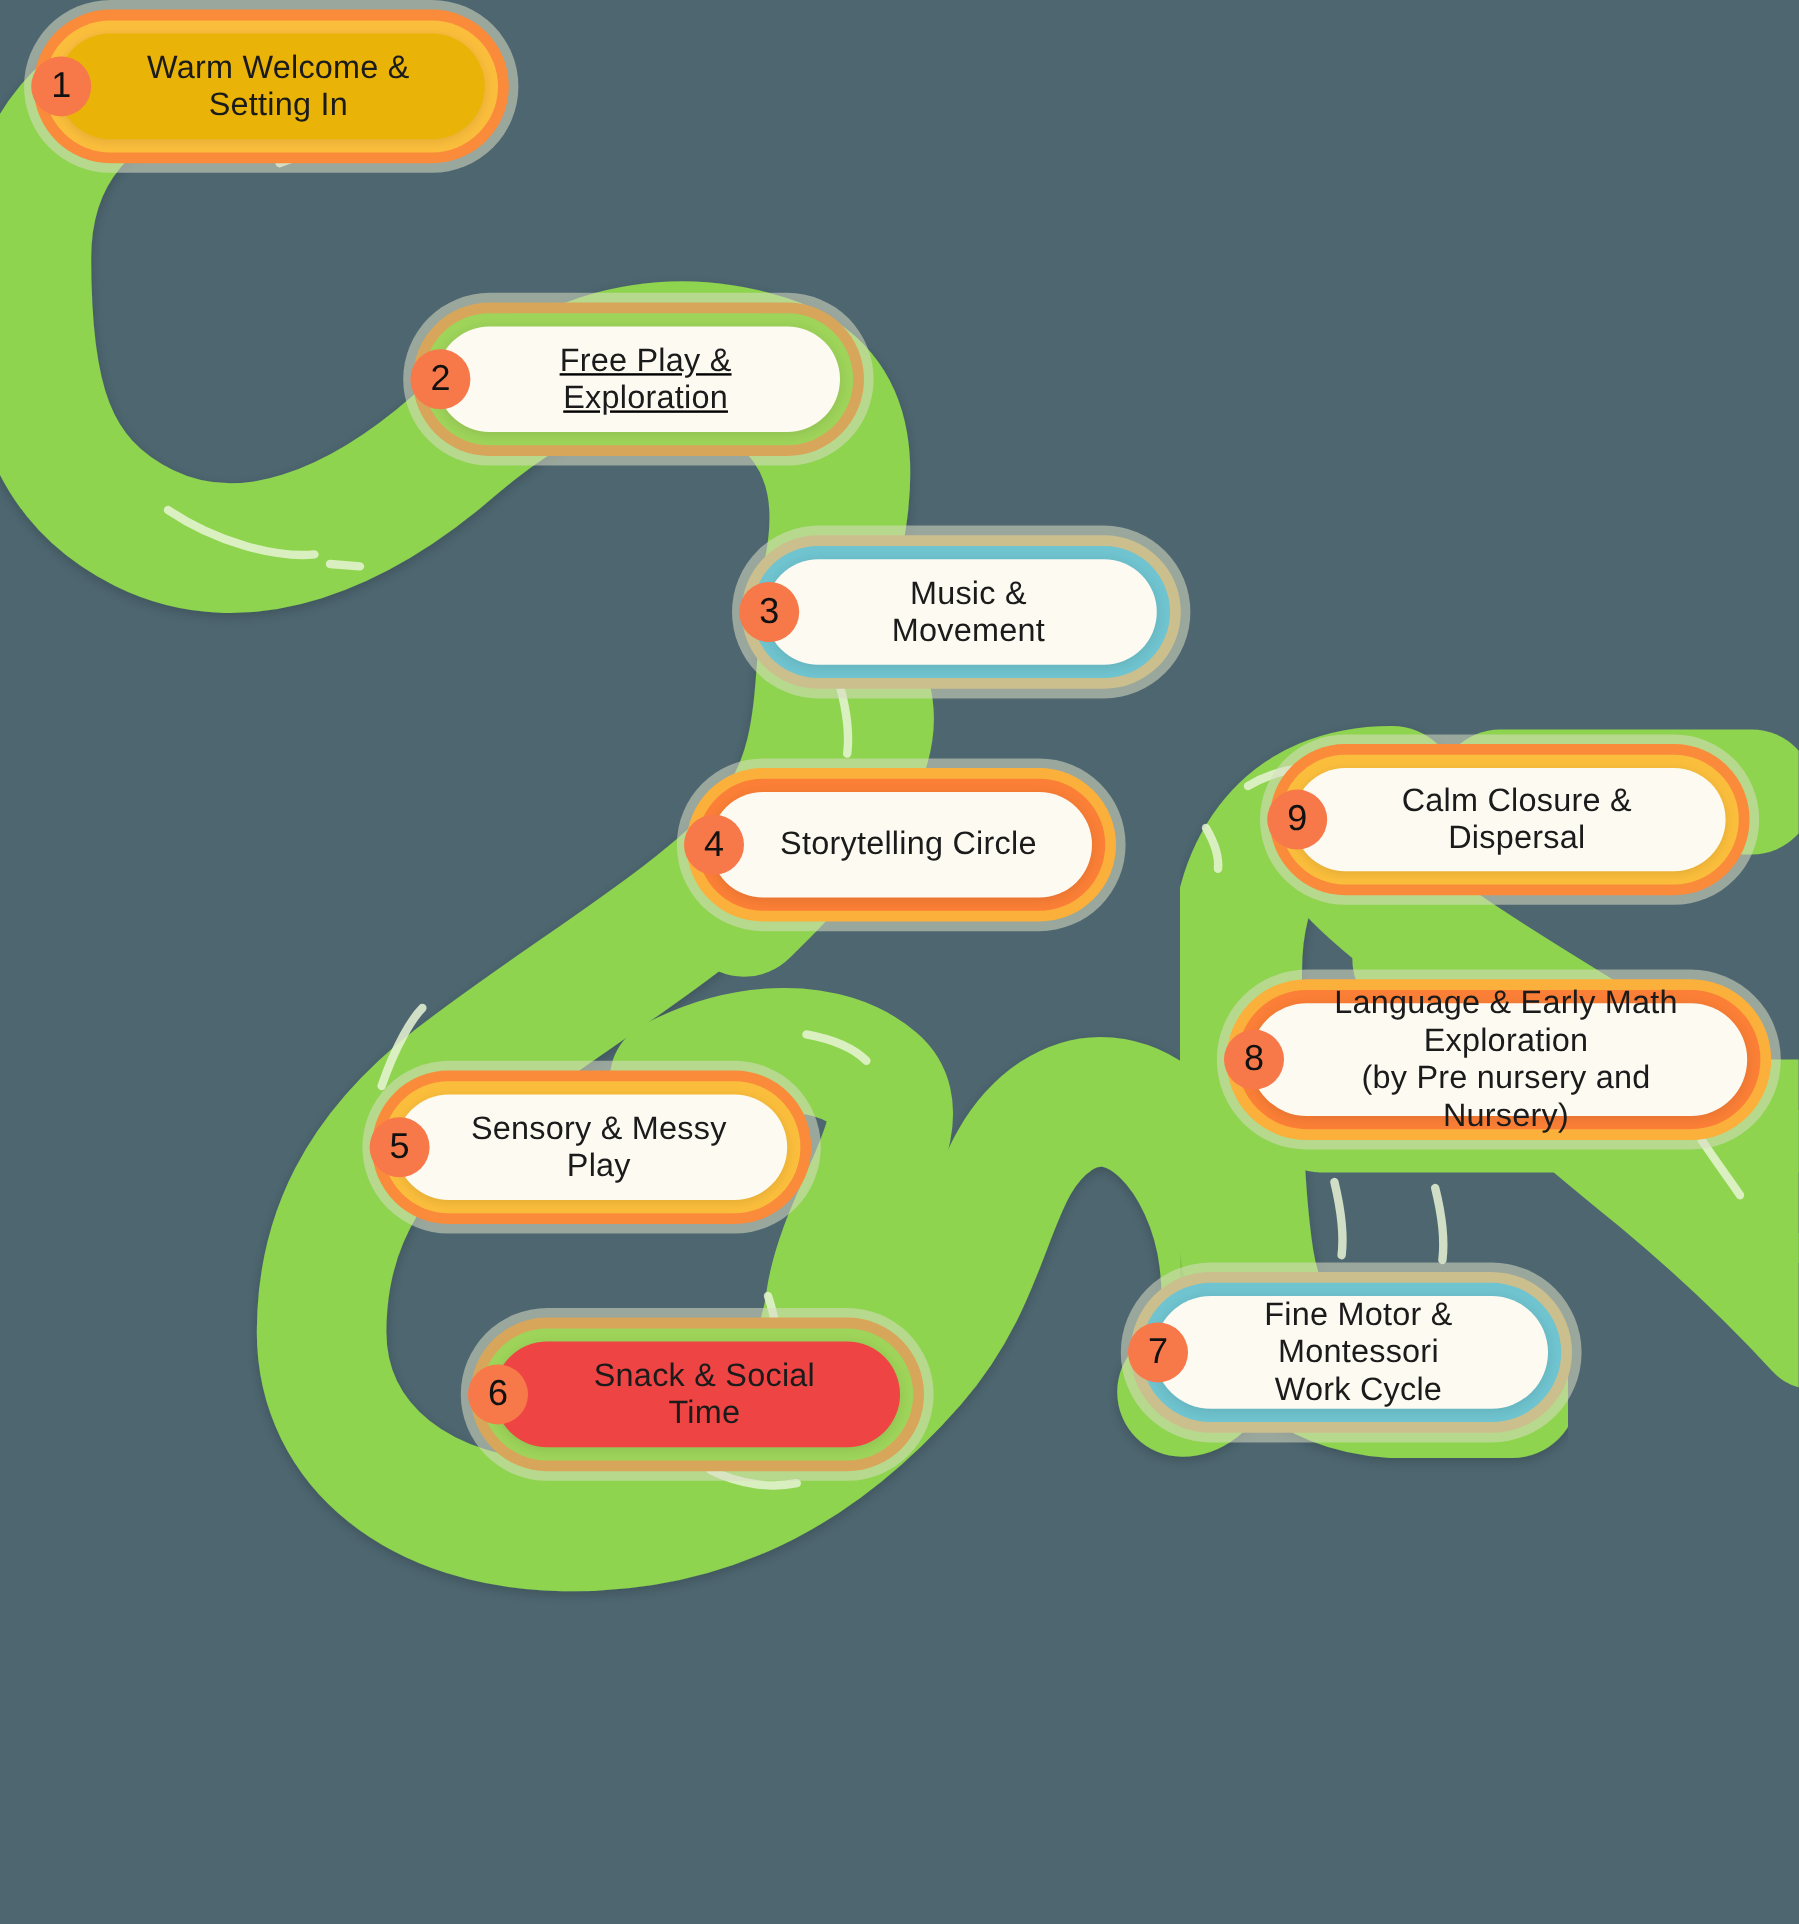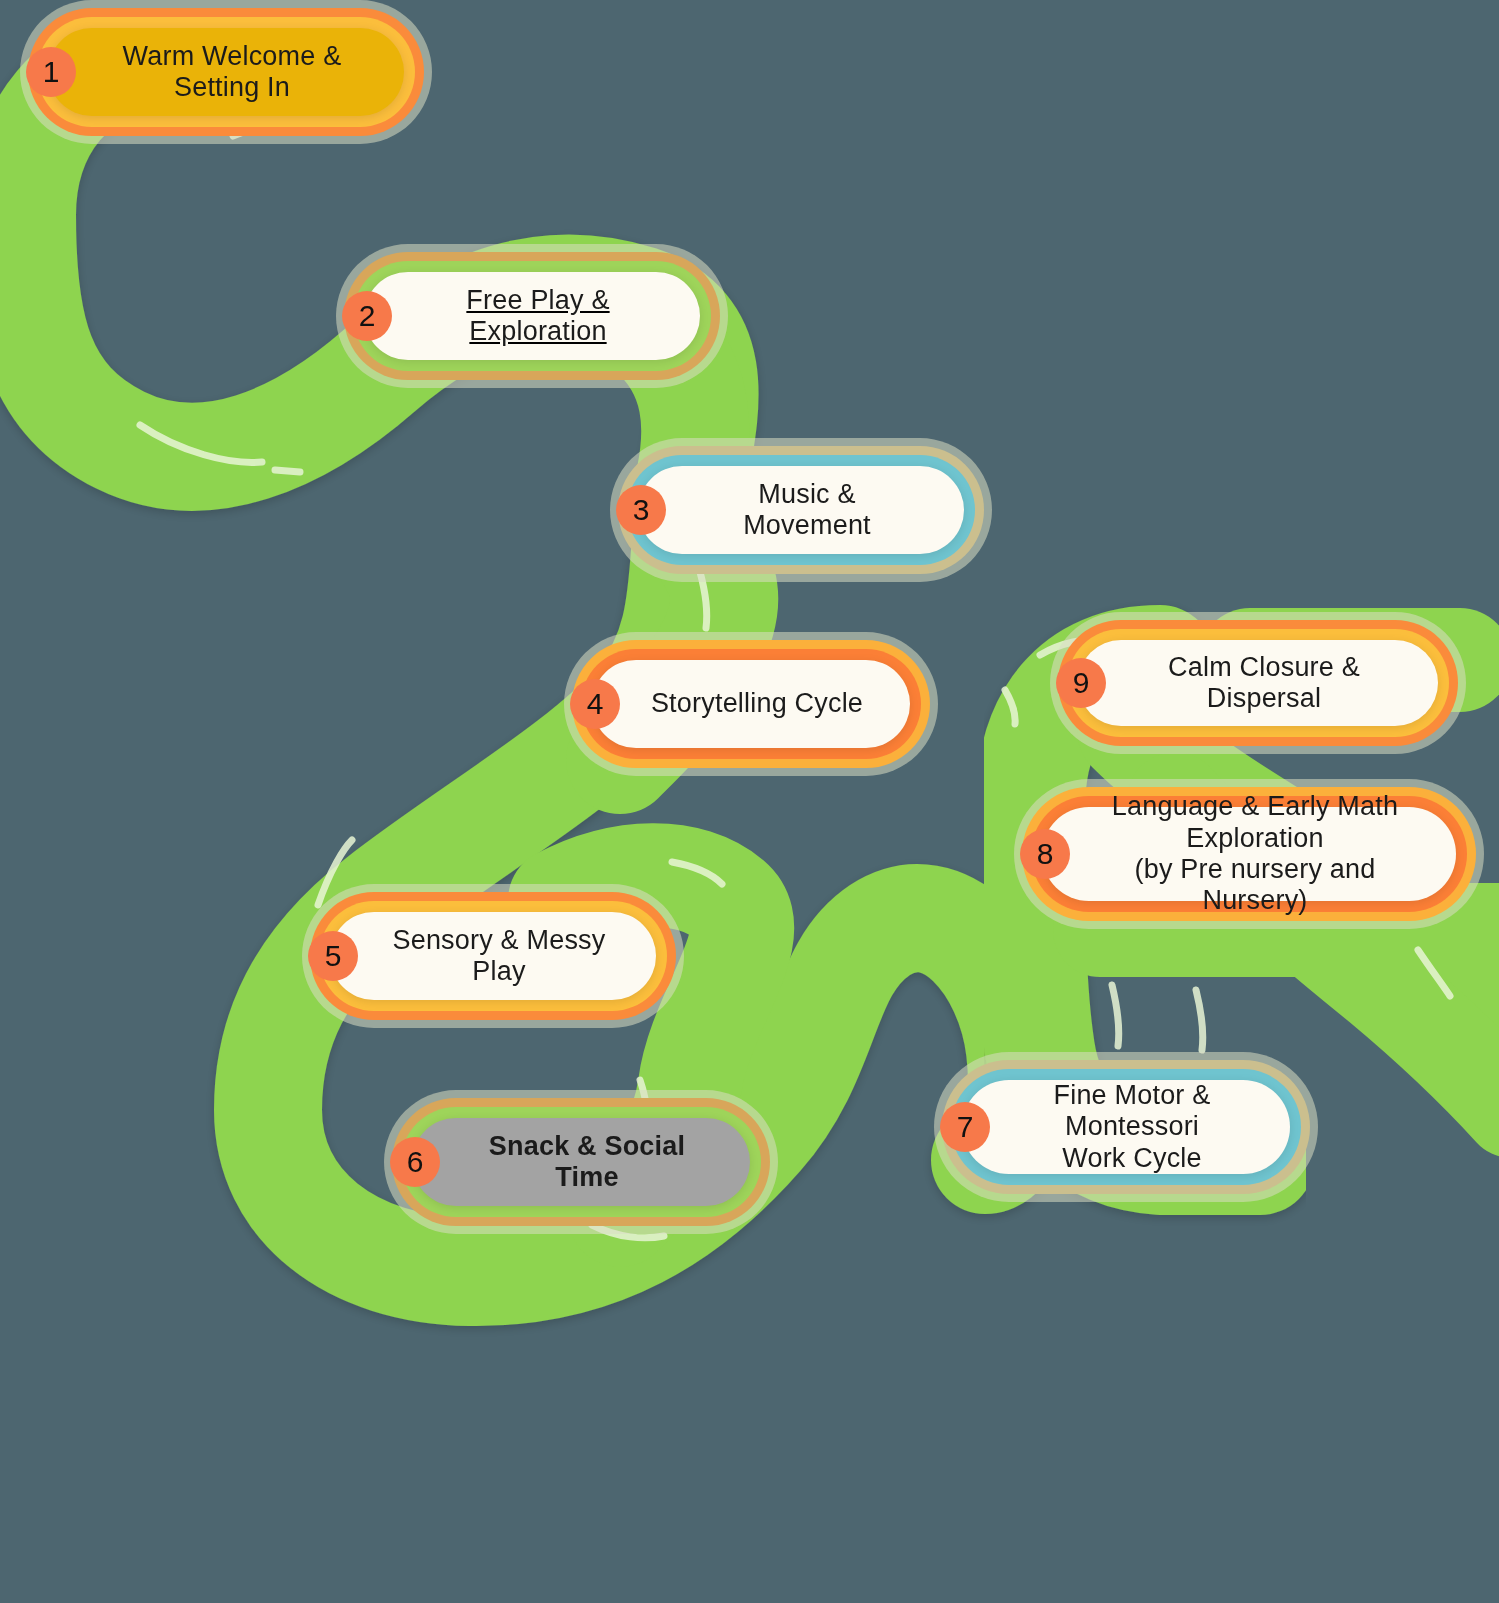--- a/index.html
+++ b/index.html
@@ -175,53 +175,53 @@
         <div class="card-inner" style="background: rgb(253, 250, 242); justify-content: flex-end;">
           <span class="card-label">Music &amp; Movement</span>
         </div>
         <div class="badge" style="background: rgb(247, 121, 74);">3</div>
       </div>
       <div class="card" style="left: 592px; top: 660px; width: 318px; height: 88px;">
         <div class="ring" style="left: -28px; top: -28px; width: 374px; height: 144px; background: rgb(216, 220, 194); opacity: 0.55;"></div>
         <div class="ring" style="left: -20px; top: -20px; width: 358px; height: 128px; background: rgb(251, 176, 59);"></div>
         <div class="ring" style="left: -11px; top: -11px; width: 340px; height: 110px; background: rgb(251, 127, 54);"></div>
         <div class="card-inner" style="background: rgb(253, 250, 242);">
-          <span class="card-label">Storytelling Cycle</span>
+          <span class="card-label">Storytelling Circle</span>
         </div>
         <div class="badge" style="background: rgb(247, 121, 74);">4</div>
       </div>
       <div class="card" style="left: 330px; top: 912px; width: 326px; height: 88px;">
         <div class="ring" style="left: -28px; top: -28px; width: 382px; height: 144px; background: rgb(216, 220, 194); opacity: 0.55;"></div>
         <div class="ring" style="left: -20px; top: -20px; width: 366px; height: 128px; background: rgb(250, 139, 59);"></div>
         <div class="ring" style="left: -11px; top: -11px; width: 348px; height: 110px; background: rgb(251, 190, 60);"></div>
         <div class="card-inner" style="background: rgb(253, 250, 242);">
           <span class="card-label">Sensory &amp; Messy Play</span>
         </div>
         <div class="badge" style="background: rgb(247, 121, 74);">5</div>
       </div>
       <div class="card" style="left: 412px; top: 1118px; width: 338px; height: 88px;">
         <div class="ring" style="left: -28px; top: -28px; width: 394px; height: 144px; background: rgb(216, 220, 194); opacity: 0.55;"></div>
         <div class="ring" style="left: -20px; top: -20px; width: 378px; height: 128px; background: rgb(216, 166, 90);"></div>
         <div class="ring" style="left: -11px; top: -11px; width: 360px; height: 110px; background: rgb(158, 212, 90);"></div>
-        <div class="card-inner" style="background: #a3a3a3; font-weight: bold;">
+        <div class="card-inner" style="background: #ef4444;">
           <span class="card-label">Snack &amp; Social Time</span>
         </div>
         <div class="badge" style="background: rgb(247, 121, 74);">6</div>
       </div>
       <div class="card" style="left: 962px; top: 1080px; width: 328px; height: 94px;">
         <div class="ring" style="left: -28px; top: -28px; width: 384px; height: 150px; background: rgb(216, 220, 194); opacity: 0.55;"></div>
         <div class="ring" style="left: -20px; top: -20px; width: 368px; height: 134px; background: rgb(203, 191, 142);"></div>
         <div class="ring" style="left: -11px; top: -11px; width: 350px; height: 116px; background: rgb(111, 196, 207);"></div>
         <div class="card-inner" style="background: rgb(253, 250, 242);">
           <span class="card-label">Fine Motor &amp; Montessori
 Work Cycle</span>
         </div>
         <div class="badge" style="background: rgb(247, 121, 74);">7</div>
       </div>
-      <div class="card" style="left: 1042px; top: 807px; width: 414px; height: 94px;">
+      <div class="card" style="left: 1042px; top: 836px; width: 414px; height: 94px;">
         <div class="ring" style="left: -28px; top: -28px; width: 470px; height: 150px; background: rgb(216, 220, 194); opacity: 0.55;"></div>
         <div class="ring" style="left: -20px; top: -20px; width: 454px; height: 134px; background: rgb(251, 176, 59);"></div>
         <div class="ring" style="left: -11px; top: -11px; width: 436px; height: 116px; background: rgb(251, 127, 54);"></div>
         <div class="card-inner" style="background: rgb(253, 250, 242);">
           <span class="card-label">Language &amp; Early Math Exploration
 (by Pre nursery and Nursery)</span>
         </div>
         <div class="badge" style="background: rgb(247, 121, 74);">8</div>
       </div>
       <div class="card" style="left: 1078px; top: 640px; width: 360px; height: 86px;">

